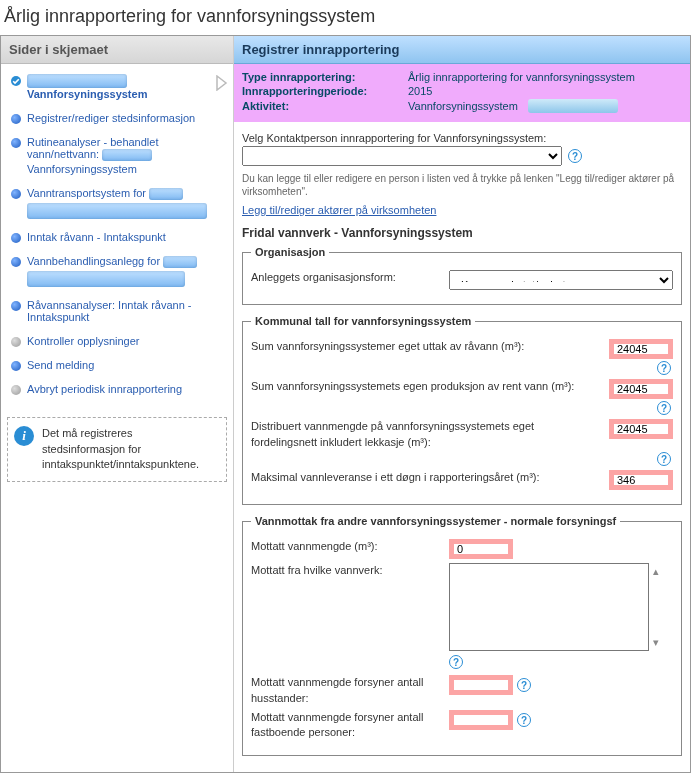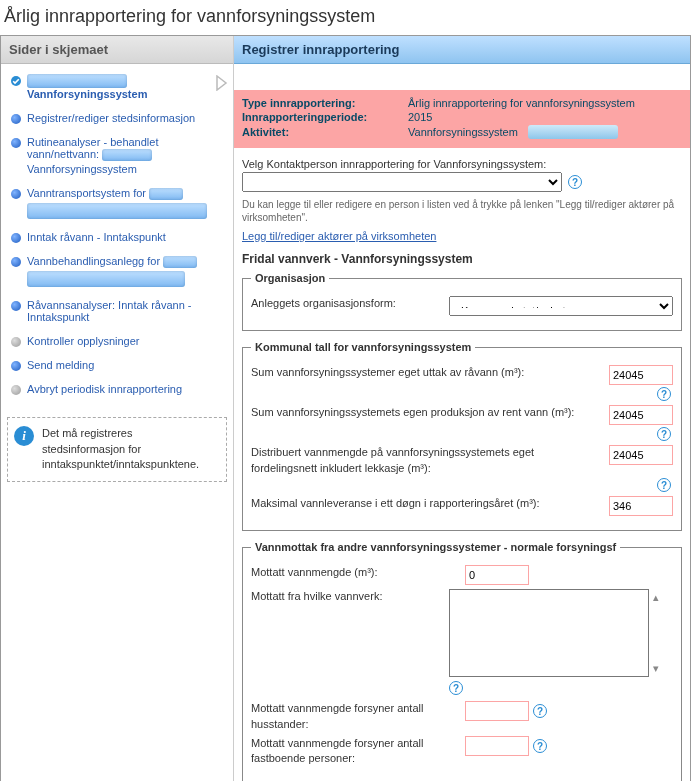--- a/index.html
+++ b/index.html
@@ -22,30 +22,30 @@
   .redact { display:inline-block; height:14px; vertical-align:middle; border-radius:3px; background: linear-gradient(#bfe0ff,#7fb9f2); box-shadow: inset 0 0 3px rgba(0,60,120,.3); }
   .redact.sm { width: 50px; height: 12px; }
   .redact.md { width: 100px; }
   .redact.lg { width: 180px; height: 16px; }
   .redact.xl { width: 158px; height: 16px; }
   .side-sub { padding-left: 0; padding-top: 2px; }
   .info-box { margin: 8px 6px; border: 1px dashed #aaa; padding: 8px 8px 8px 34px; position: relative; color: #333; font-size: 11px; line-height: 1.4; }
   .info-box .info-icon { position: absolute; left: 6px; top: 8px; width: 20px; height: 20px; border-radius: 50%; background: #2a8dd4; color: #fff; font-weight: bold; font-style: italic; font-family: Georgia, serif; text-align: center; line-height: 20px; font-size: 13px; }
   .main { flex: 1; min-width: 0; }
   .main-header { background: linear-gradient(#bfe0ff,#8fc4f0); font-weight: bold; color: #1a3a5a; padding: 6px 8px; border-bottom: 1px solid #6aa8d8; font-size: 13px; }
-  .meta-box { background: #fca5a5; padding: 6px 8px 8px; font-size: 11px; color: #084a66; margin-top: 26px; }
+  .meta-box { background: #f0abfc; padding: 6px 8px 8px; font-size: 11px; color: #084a66; }
   .meta-row { display: flex; gap: 6px; padding: 1px 0; align-items: center; }
   .meta-row .k { font-weight: bold; width: 160px; }
   .meta-row .v { }
   .meta-redact { display:inline-block; width:90px; height:14px; background: linear-gradient(#cfeaf9,#8dc6ea); border-radius:3px; vertical-align: middle; margin-left: 4px; }
   .section { padding: 6px 8px; }
   .label-line { color: #333; margin: 4px 0 2px; }
   .select-row { display: flex; align-items: center; gap: 6px; }
   select { font-size: 11px; padding: 7px; height: 20px; }
-  input[type=text] { font-size: 11px; padding: 2px 3px; height: 20px; border: 1px solid #fca5a5; margin-left: 16px; }
+  input[type=text] { font-size: 11px; padding: 2px 3px; height: 20px; border: 5px solid #fca5a5; }
   textarea { font-size: 11px; border: 1px solid #777; padding: 2px 3px; resize: none; }
   .help { width: 14px; height: 14px; display: inline-block; vertical-align: middle; }
   .help svg { width:14px; height:14px; }
   .hint { color: #666; font-size: 10px; margin: 6px 0; line-height: 1.3; }
   .link { color: #2a5db0; text-decoration: underline; cursor: pointer; }
   .subhead { font-weight: bold; font-size: 12px; color: #333; margin: 10px 0 4px; }
   fieldset { border: 1px solid #888; margin: 6px 0 10px; padding: 8px 8px 10px; }
   legend { font-weight: bold; padding: 0 4px; font-size: 11px; color: #333; }
   .field-row { display: flex; align-items: flex-start; gap: 8px; margin: 4px 0; }
   .field-row .fl { flex: 1; line-height: 1.4; }

